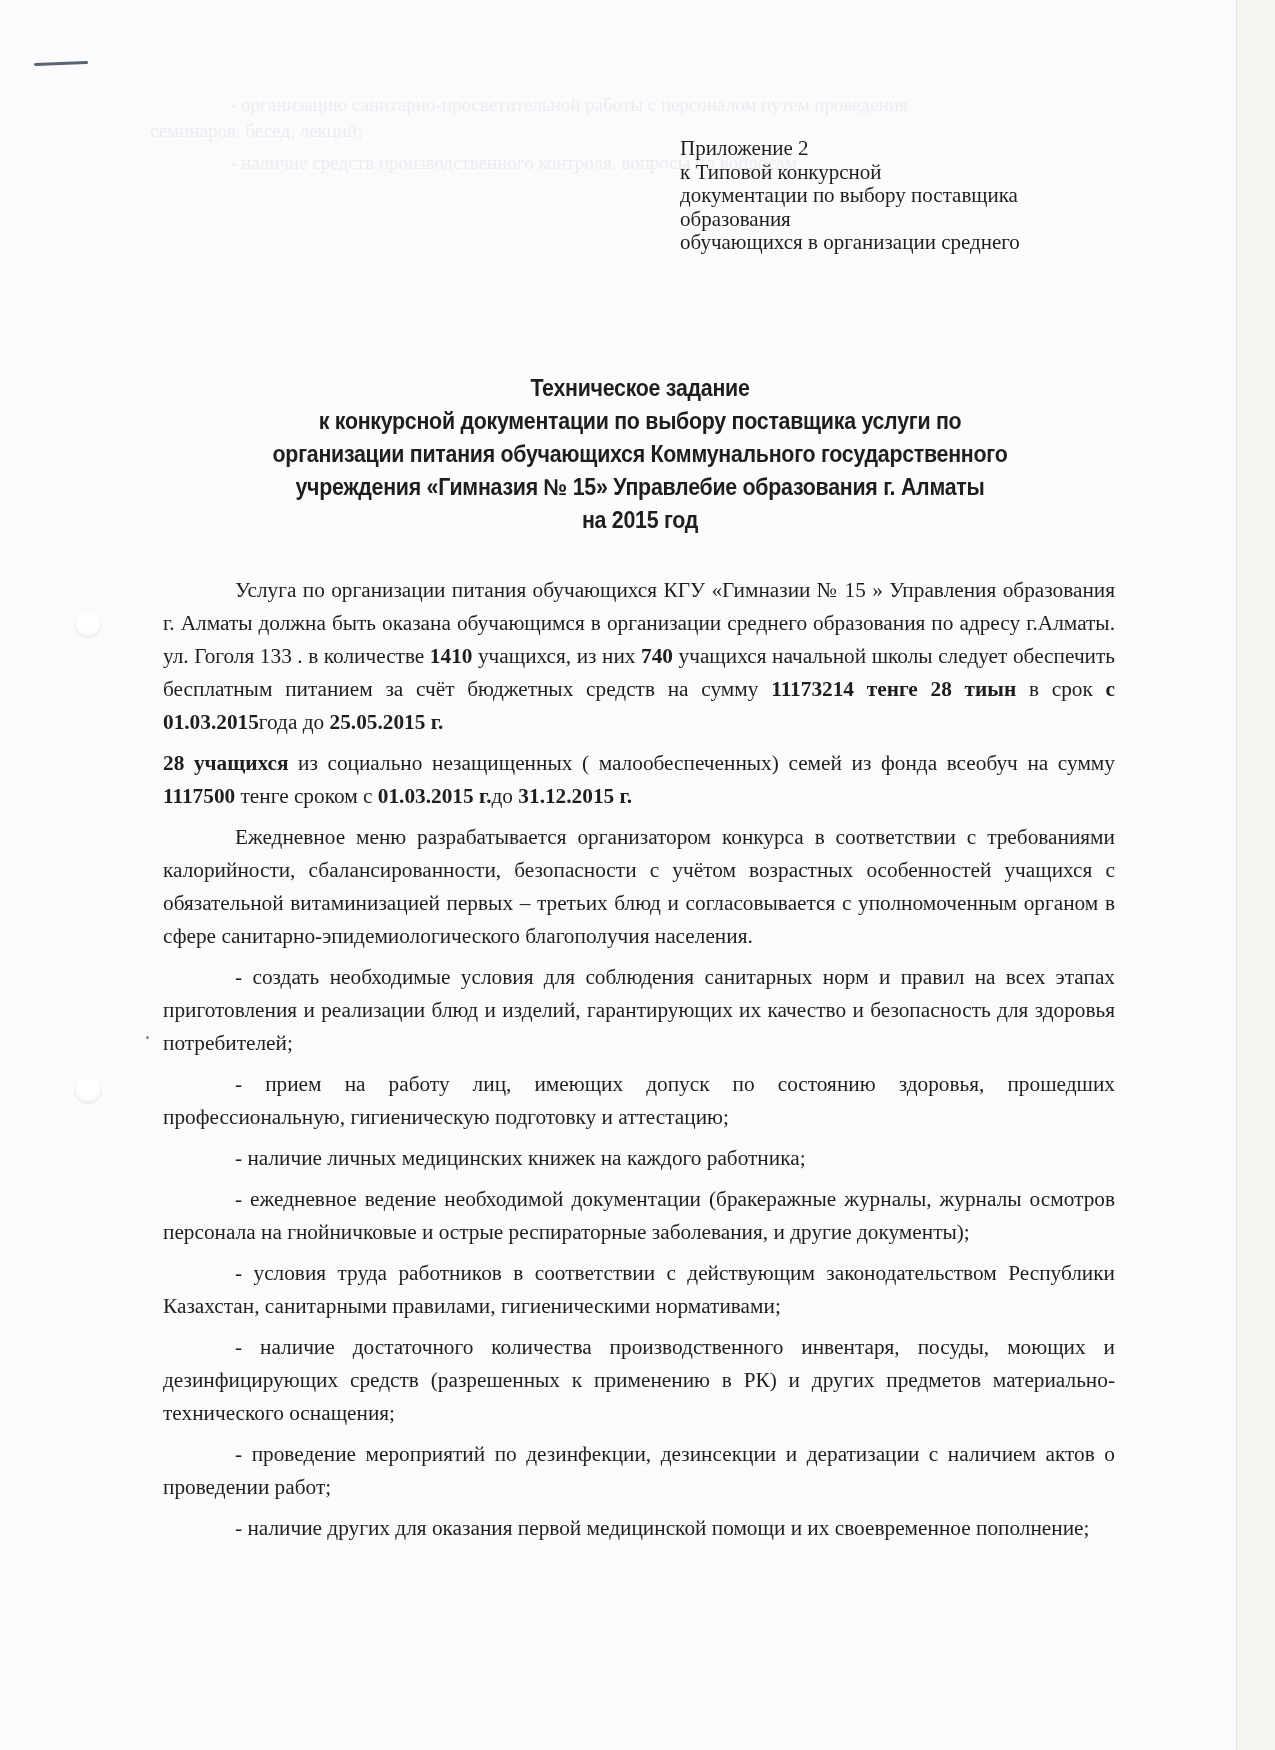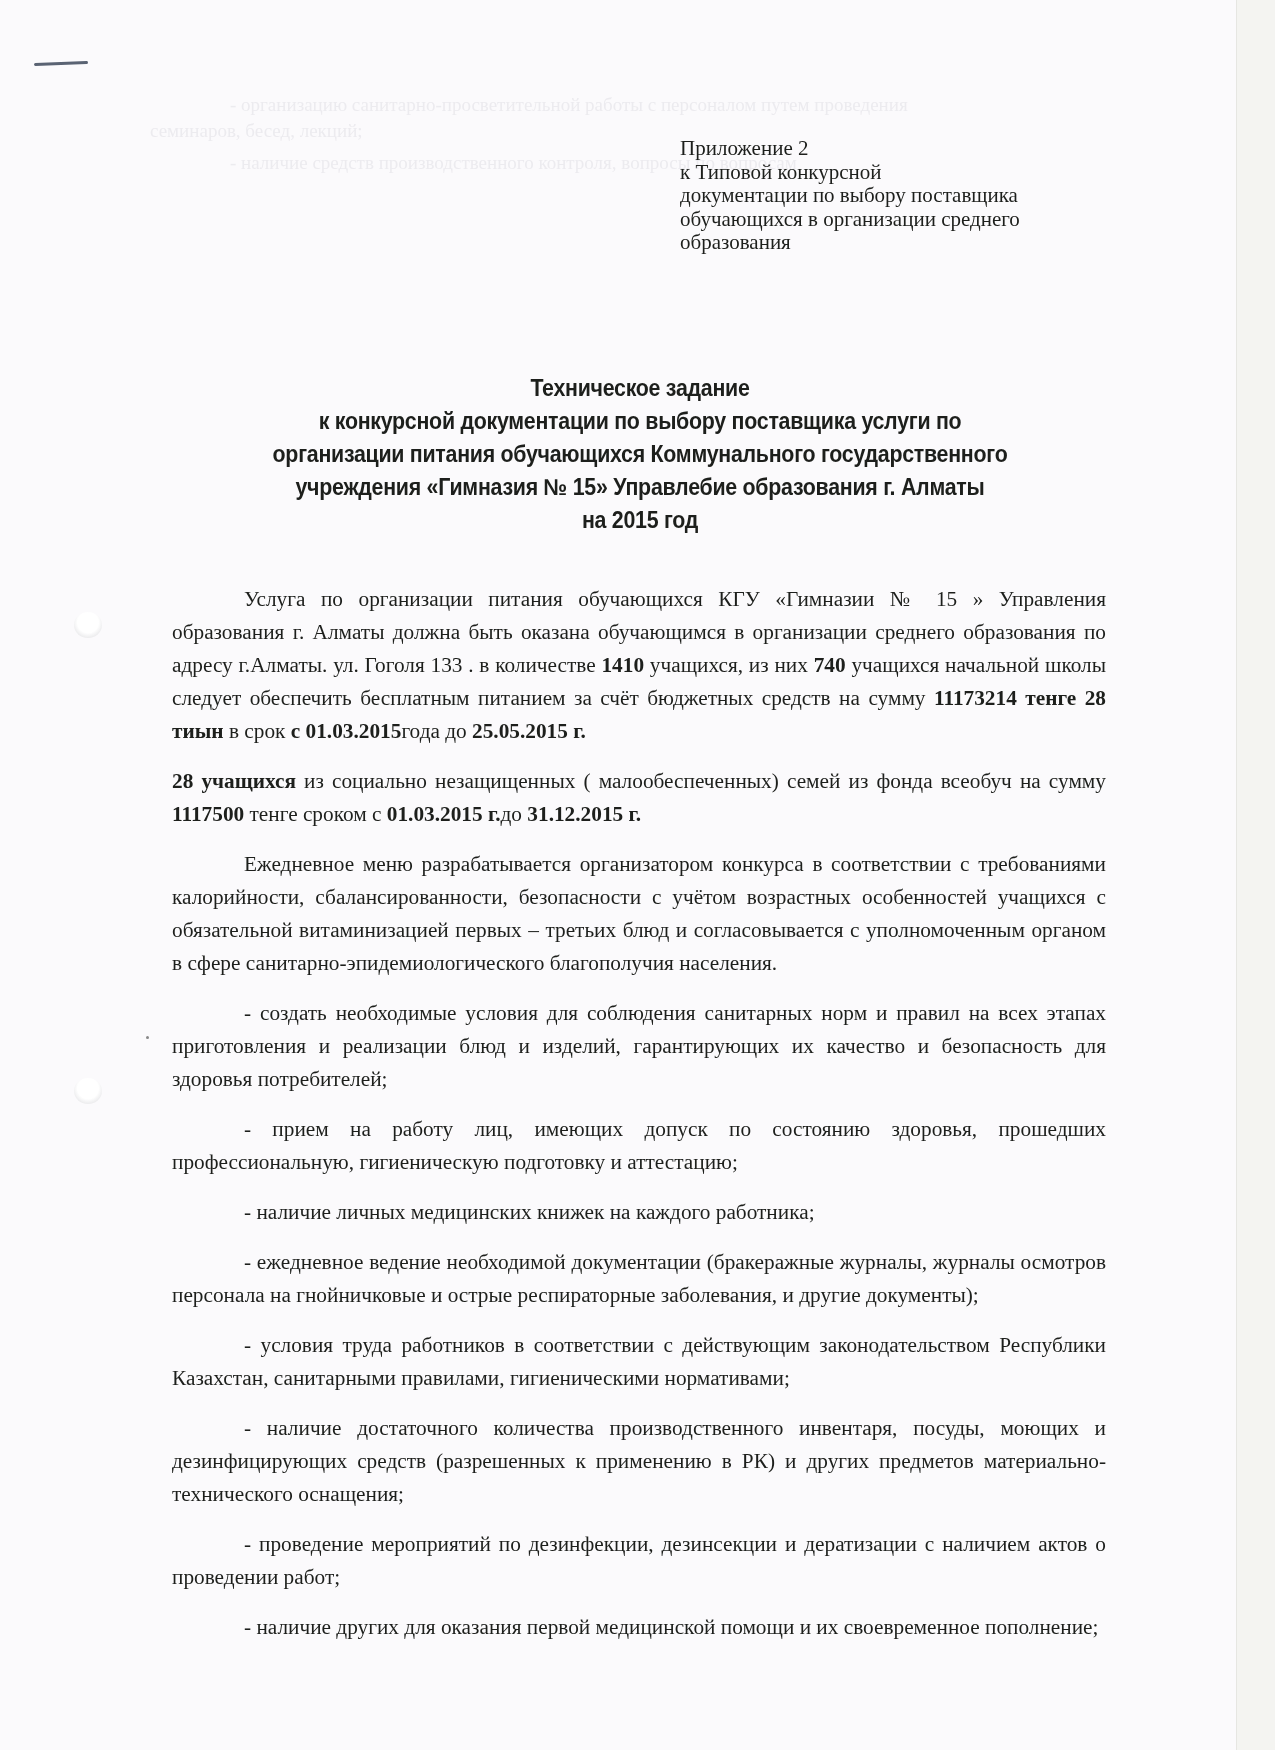--- a/index.html
+++ b/index.html
@@ -21,21 +21,21 @@
 
   .appendix { position: absolute; left: 680px; top: 137px; width: 460px; font-size: 21px; line-height: 23.5px; }
   .appendix div { white-space: nowrap; }
 
   .title { position: absolute; left: 150px; top: 372px; width: 980px; text-align: center;
     font-family: "Liberation Sans Narrow", "Liberation Sans", "DejaVu Sans Condensed", sans-serif;
     font-weight: bold; font-size: 23px; line-height: 33px; letter-spacing: -0.3px; transform: scaleX(0.93); transform-origin: center top; }
   .title div { white-space: nowrap; }
 
   .body { position: absolute; left: 155px; top: 566px; width: 968px; font-size: 21.3px; line-height: 33px; }
-  .body p { margin: 17px; text-align: justify; text-align-last: left; }
+  .body p { margin: 8px; text-align: justify; text-align-last: left; }
   .body p.ind { text-indent: 72px; }
   .body p.ind2 { text-indent: 72px; }
   .body b { font-weight: bold; }
 </style>
 </head>
 <body>
 
 <div class="page">
   <div class="edge-right"></div>
   <div class="pen-mark"></div>
@@ -44,22 +44,22 @@
   <div class="speck"></div>
 
   <div class="ghost" style="left:230px;top:88px">- организацию санитарно-просветительной работы с персоналом путем проведения</div>
   <div class="ghost" style="left:150px;top:114px">семинаров, бесед, лекций;</div>
   <div class="ghost" style="left:230px;top:146px">- наличие средств производственного контроля, вопросы по вопросам</div>
 
   <div class="appendix">
     <div>Приложение 2</div>
     <div>к  Типовой конкурсной</div>
     <div>документации по выбору поставщика</div>
+    <div>образования</div>
     <div>обучающихся в организации среднего</div>
-    <div>образования</div>
   </div>
 
   <div class="title">
     <div>Техническое задание</div>
     <div>к конкурсной документации по выбору поставщика услуги по</div>
     <div>организации питания обучающихся  Коммунального государственного</div>
     <div>учреждения «Гимназия № 15»  Управлебие образования г. Алматы</div>
     <div>на 2015 год</div>
   </div>
 

